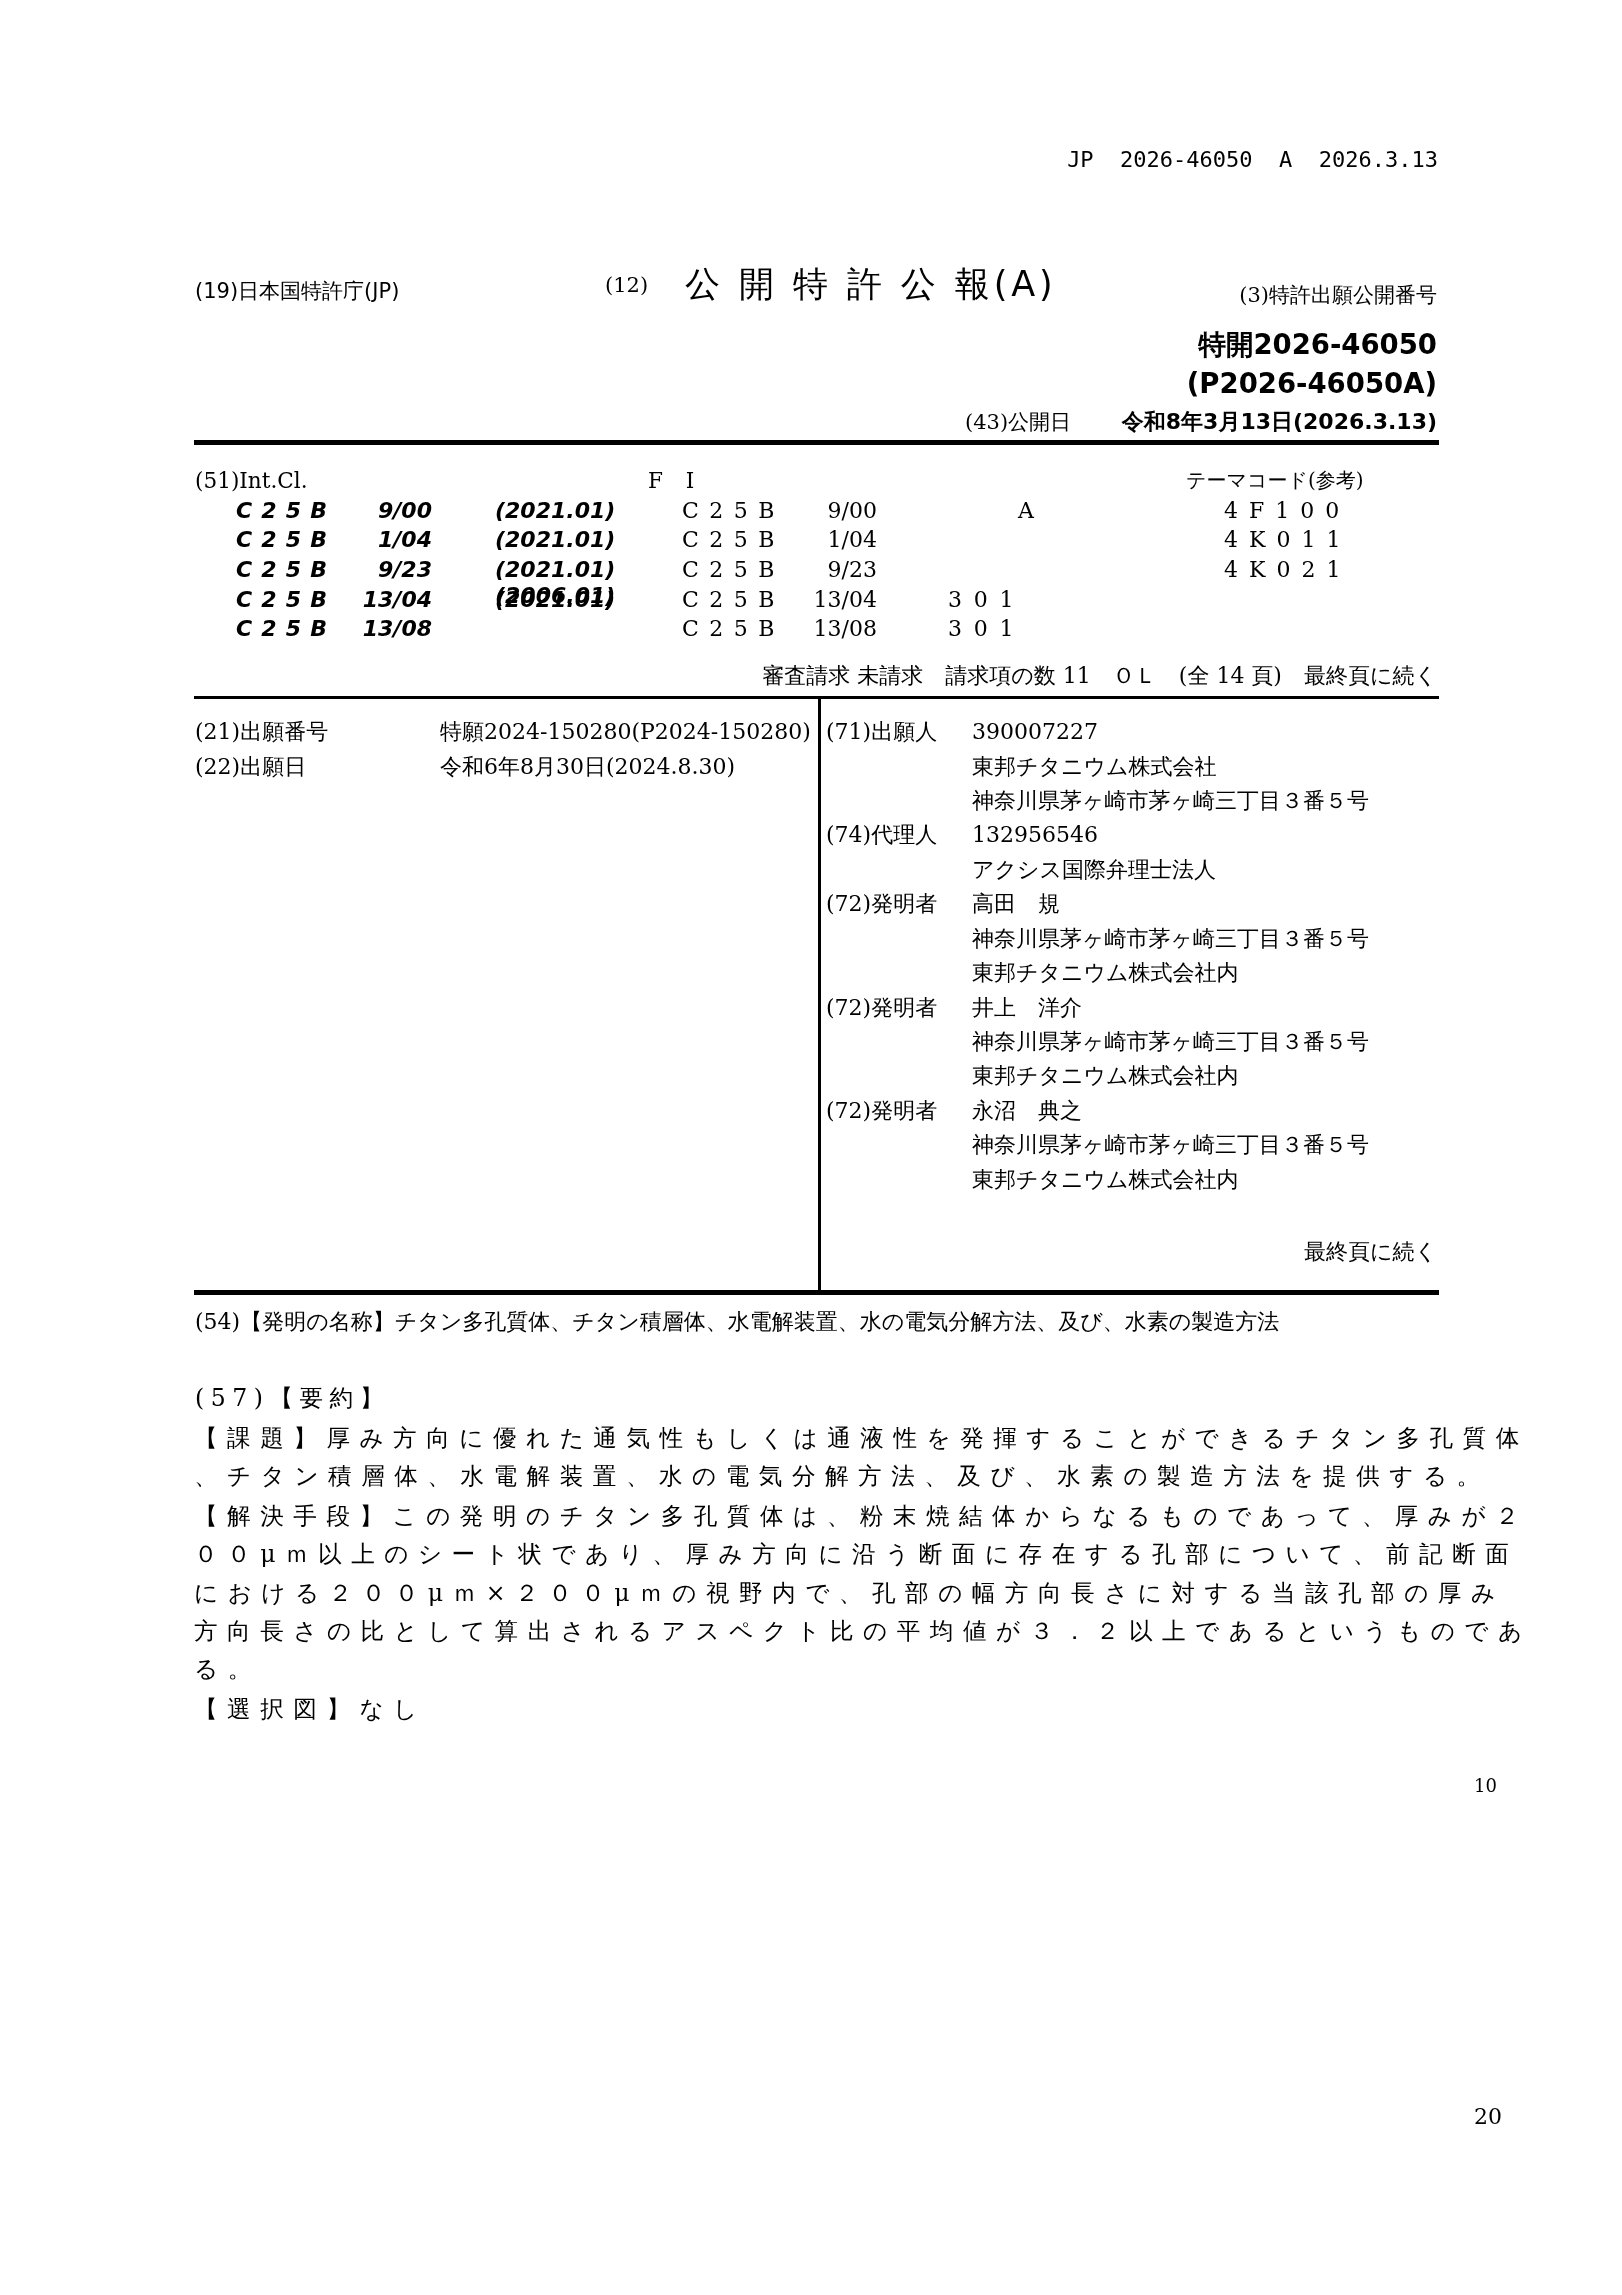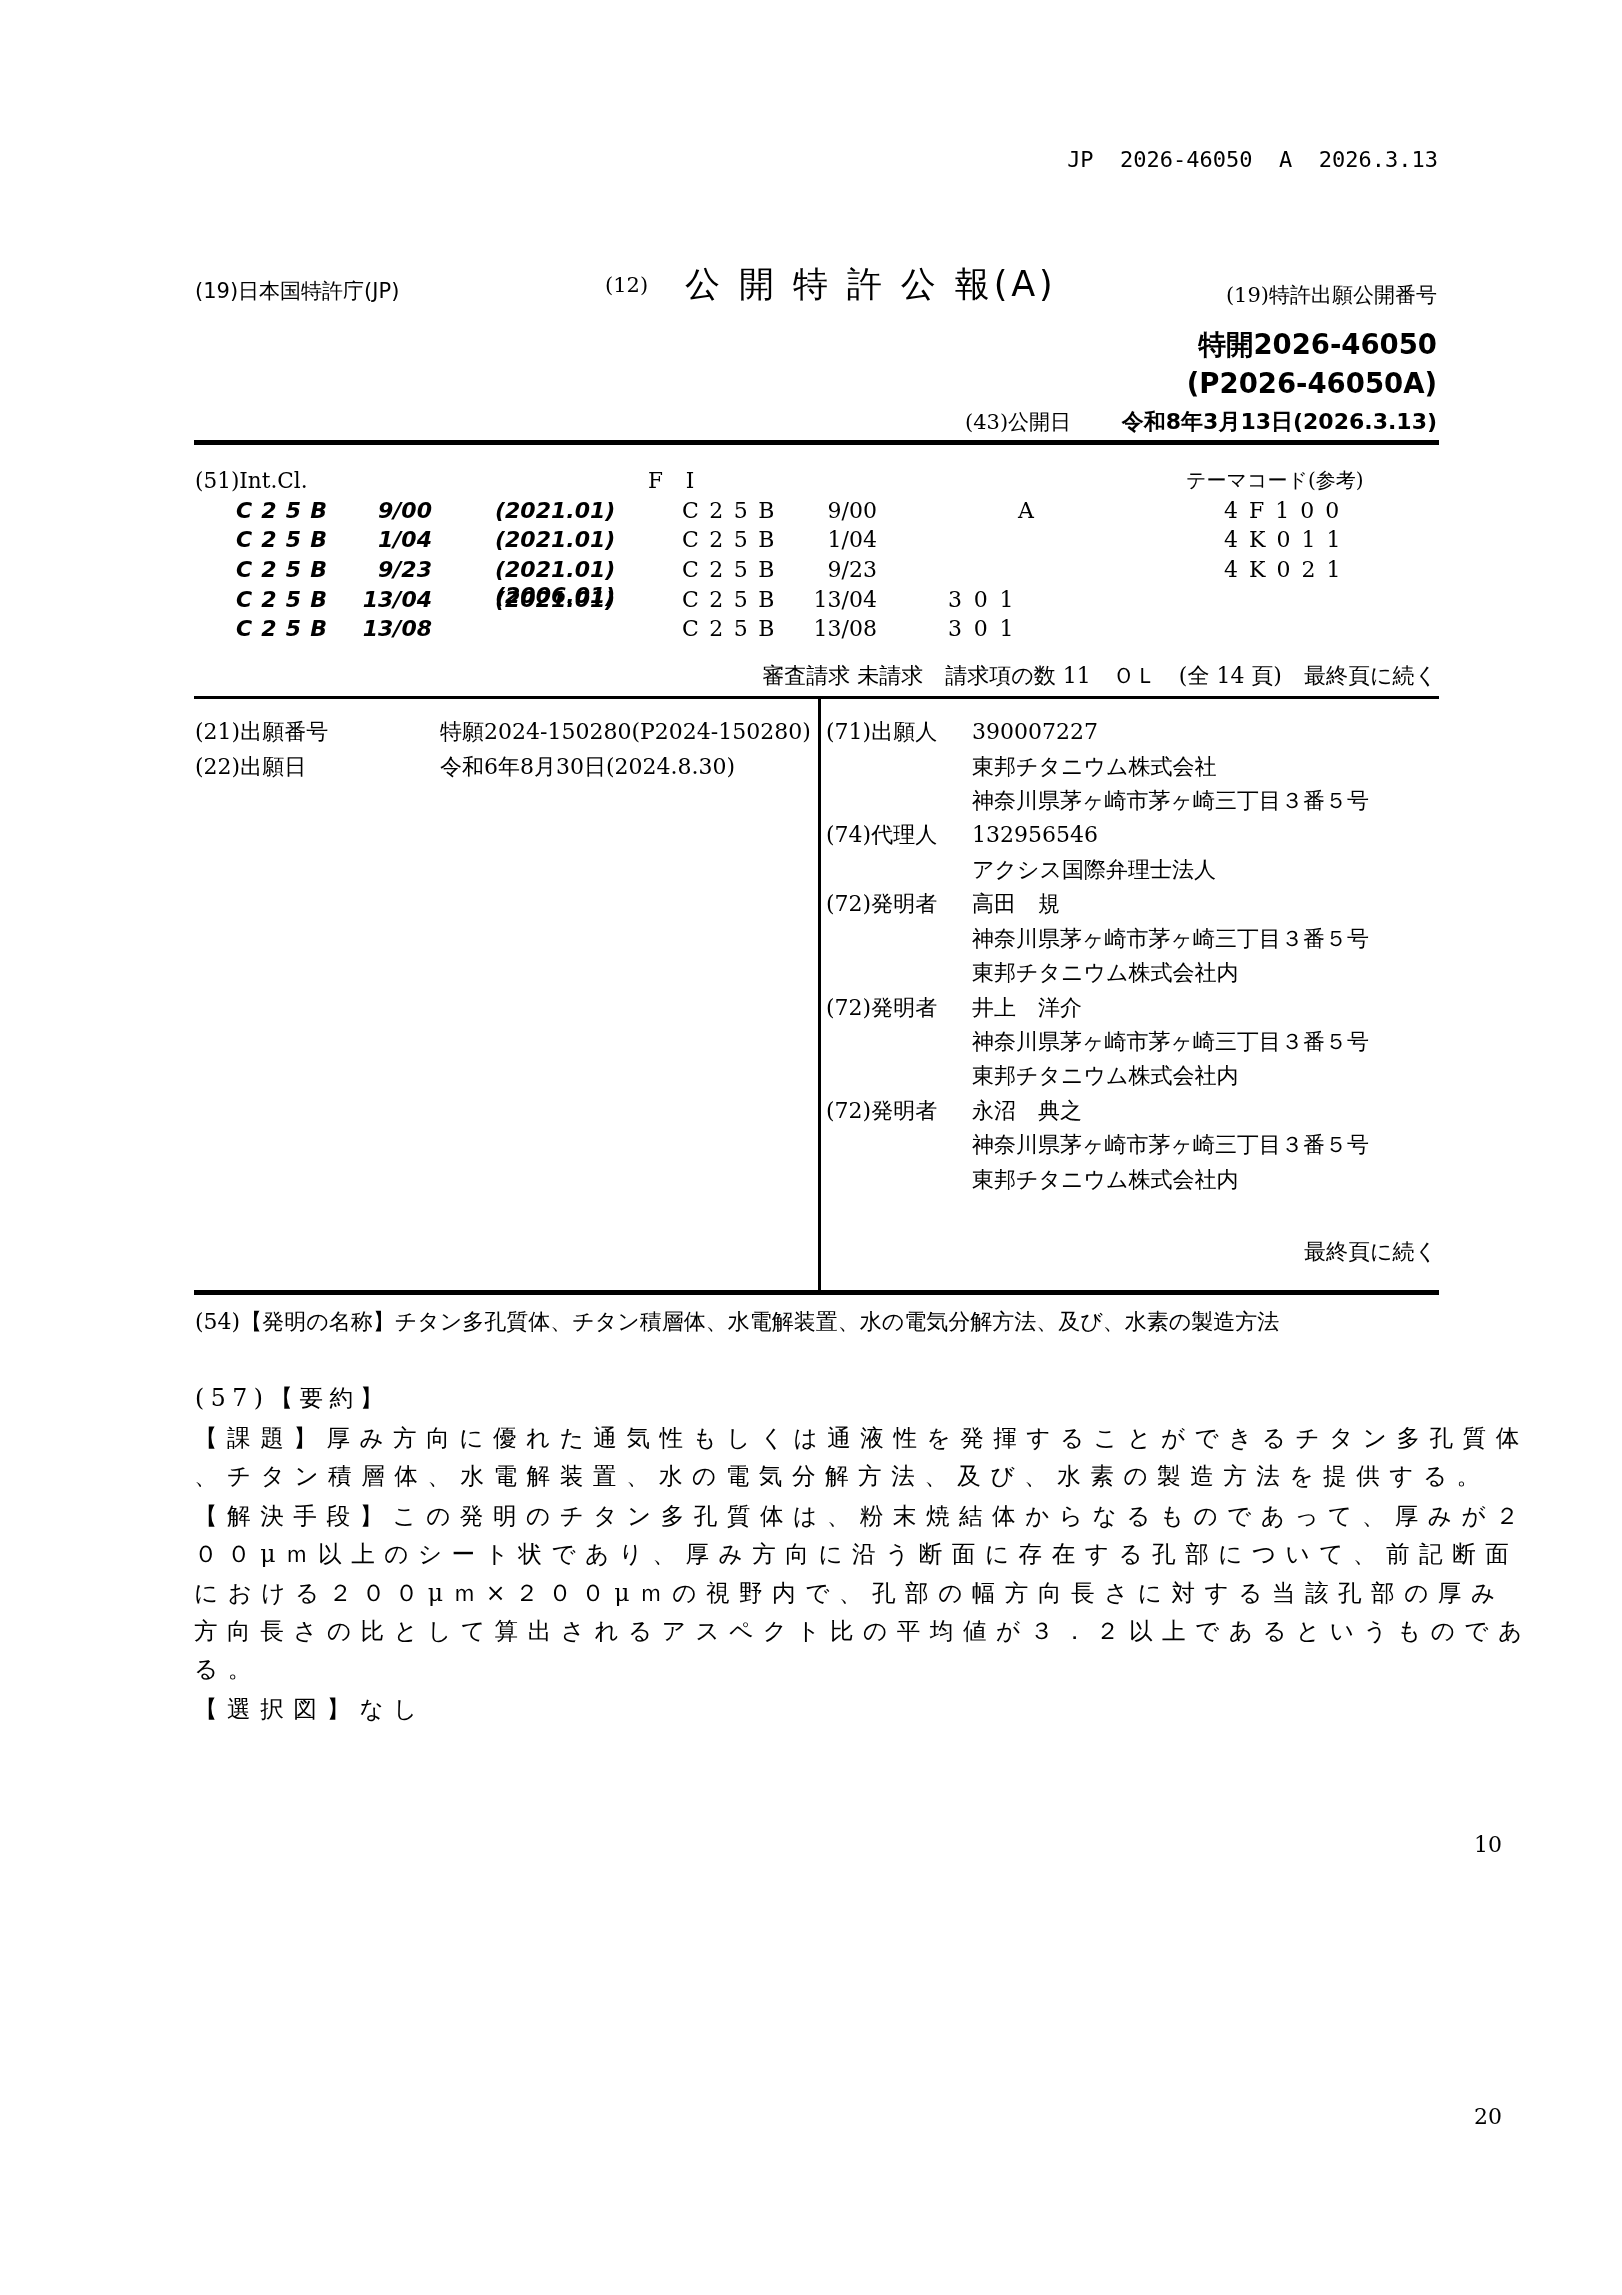--- a/index.html
+++ b/index.html
@@ -17,21 +17,21 @@
 </style>
 </head>
 <body>
 
 <div class="abs mono" style="right:185px; top:149px; font-size:22px; white-space:pre;">JP  2026-46050  A  2026.3.13</div>
 
 <div class="abs sans" style="left:195px; top:281px; font-size:21px;">(19)日本国特許庁(JP)</div>
 <div class="abs" style="left:605px; top:267px;">
   <span class="serif" style="font-size:21px; vertical-align:3.9px;">(12)</span><span class="sans" style="font-size:35px; font-weight:normal; letter-spacing:3.9px;margin-left:37px;">公 開 特 許 公 報(A)</span>
 </div>
-<div class="abs serif right" style="right:186px; top:285px; font-size:21px;">(19)特許出願公開番号</div>
+<div class="abs serif right" style="right:186px; top:285px; font-size:21px;">(3)特許出願公開番号</div>
 <div class="abs sans right" style="right:186px; top:331px; font-size:27.5px; font-weight:bold;">特開2026-46050</div>
 <div class="abs sans right" style="right:186px; top:370px; font-size:27.5px; font-weight:bold;">(P2026-46050A)</div>
 <div class="abs serif" style="left:965px; top:412px; font-size:21px;">(43)公開日</div>
 <div class="abs sans right" style="right:186px; top:411px; font-size:22px; font-weight:bold;">令和8年3月13日(2026.3.13)</div>
 
 <div class="rule" style="left:194px; top:440px; width:1245px; height:4.6px;"></div>
 
 <div class="abs serif" style="left:195px; top:470px; font-size:21.6px;">(51)Int.Cl.</div>
 <div class="abs serif" style="left:648px; top:470px; font-size:21.6px; letter-spacing:7.9px;">F I</div>
 <div class="abs serif" style="left:1186px; top:470px; font-size:20px;">テーマコード(参考)</div>
@@ -138,15 +138,15 @@
   <div class="abstract-line" style="top:1427px;">【課題】厚み方向に優れた通気性もしくは通液性を発揮することができるチタン多孔質体</div>
   <div class="abstract-line" style="top:1465px;">、チタン積層体、水電解装置、水の電気分解方法、及び、水素の製造方法を提供する。</div>
   <div class="abstract-line" style="top:1505px;">【解決手段】この発明のチタン多孔質体は、粉末焼結体からなるものであって、厚みが２</div>
   <div class="abstract-line" style="top:1543px;">００μｍ以上のシート状であり、厚み方向に沿う断面に存在する孔部について、前記断面</div>
   <div class="abstract-line" style="top:1582px;">における２００μｍ×２００μｍの視野内で、孔部の幅方向長さに対する当該孔部の厚み</div>
   <div class="abstract-line" style="top:1620px;">方向長さの比として算出されるアスペクト比の平均値が３．２以上であるというものであ</div>
   <div class="abstract-line" style="top:1658px;">る。</div>
   <div class="abstract-line" style="top:1698px;">【選択図】なし</div>
 </div>
 
-<div class="abs serif" style="left:1474px; top:1834px; font-size:22px;">10</div>
+<div class="abs serif" style="left:1474px; top:1777px; font-size:18px;">10</div>
 <div class="abs serif" style="left:1474px; top:2106px; font-size:22px;">20</div>
 
 
 </body></html>

